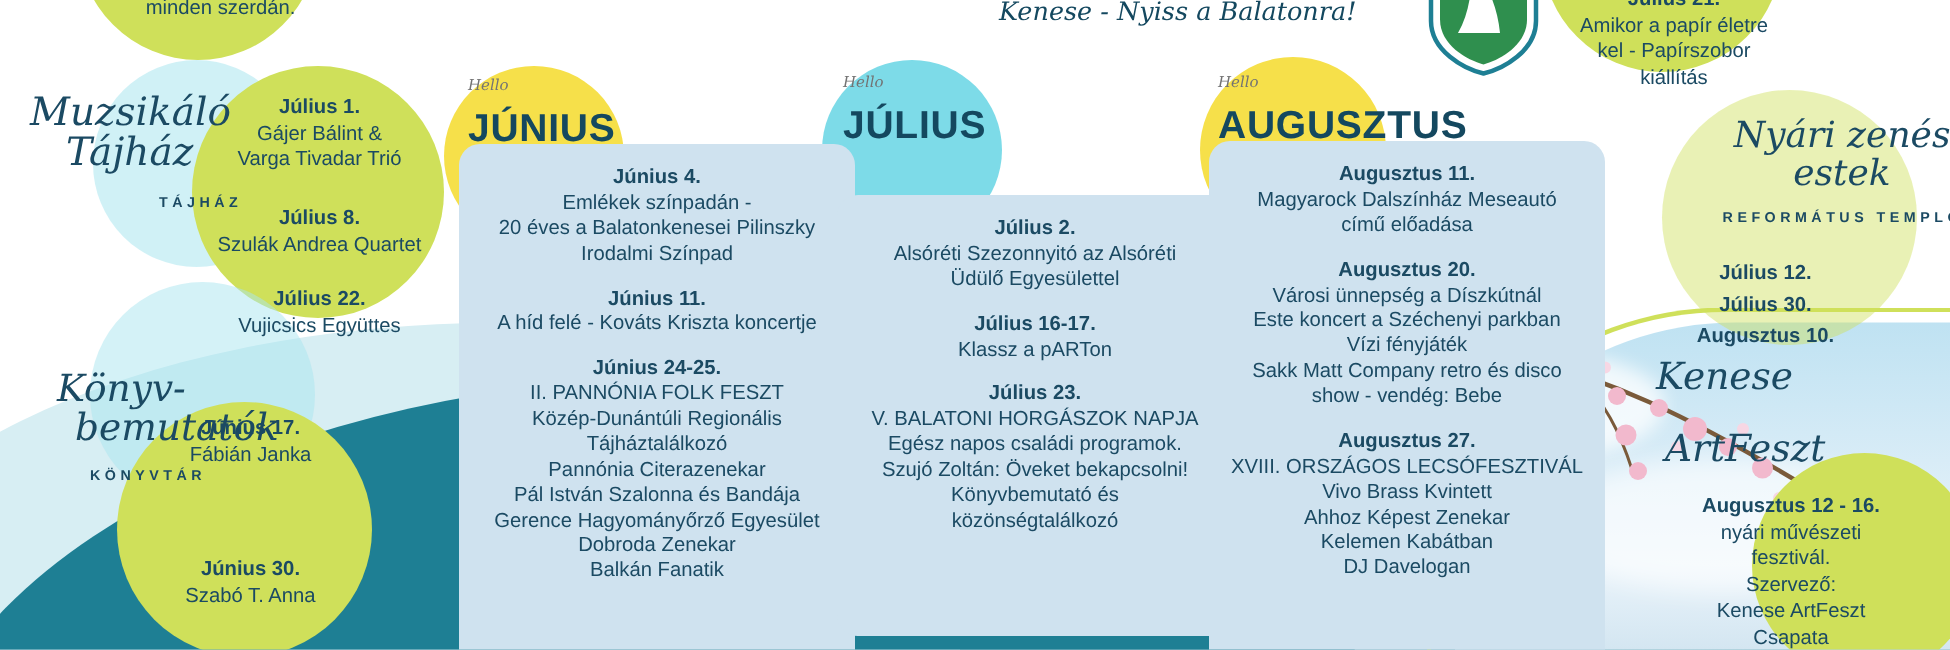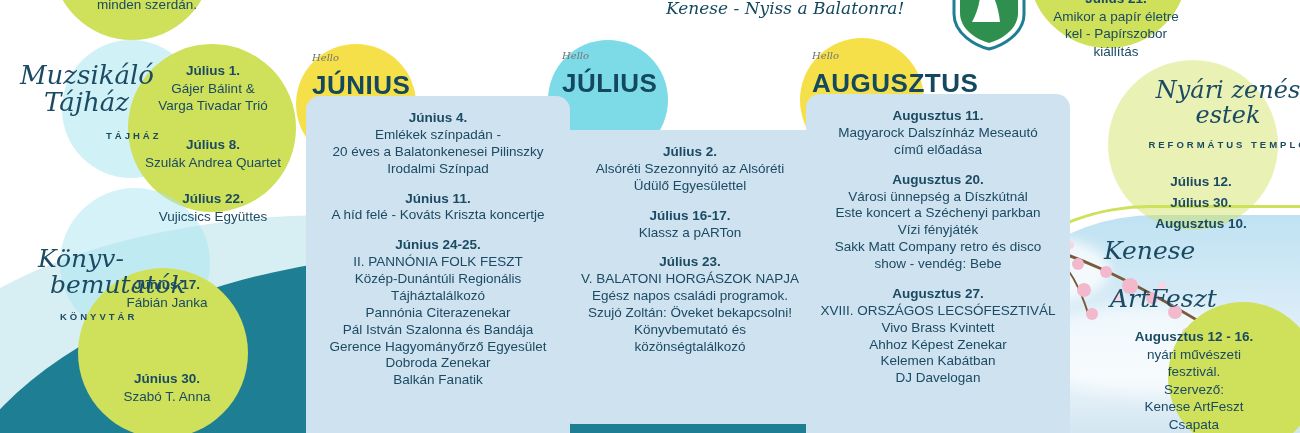--- a/index.html
+++ b/index.html
@@ -260,21 +260,21 @@
     <span>Amikor a papír életre</span><br>
     <span>kel - Papírszobor</span><br>
     <span>kiállítás</span>
   </div>
 
   <div class="script" style="left:1133px;top:78px;font-size:24px;text-align:center;width:190px;">
     <span>Nyári zenés</span><br>
     <span>estek</span><br>
     <span class="sub-label">REFORMÁTUS TEMPLOM</span>
   </div>
-  <div class="freetext" style="left:1106px;top:172px;width:190px;line-height:1.55;">
+  <div class="freetext" style="left:1082px;top:172px;width:190px;line-height:1.55;">
     <span class="ev-date">Július 12.</span><br>
     <span class="ev-date">Július 30.</span><br>
     <span class="ev-date">Augusztus 10.</span>
   </div>
 
   <div class="script" style="left:1104px;top:238px;font-size:25px;">
     <span>Kenese</span><br>
     <span style="margin-left:6px;display:inline-block;margin-top:22px;">ArtFeszt</span>
   </div>
   <div class="freetext" style="left:1094px;top:328px;width:200px;">

